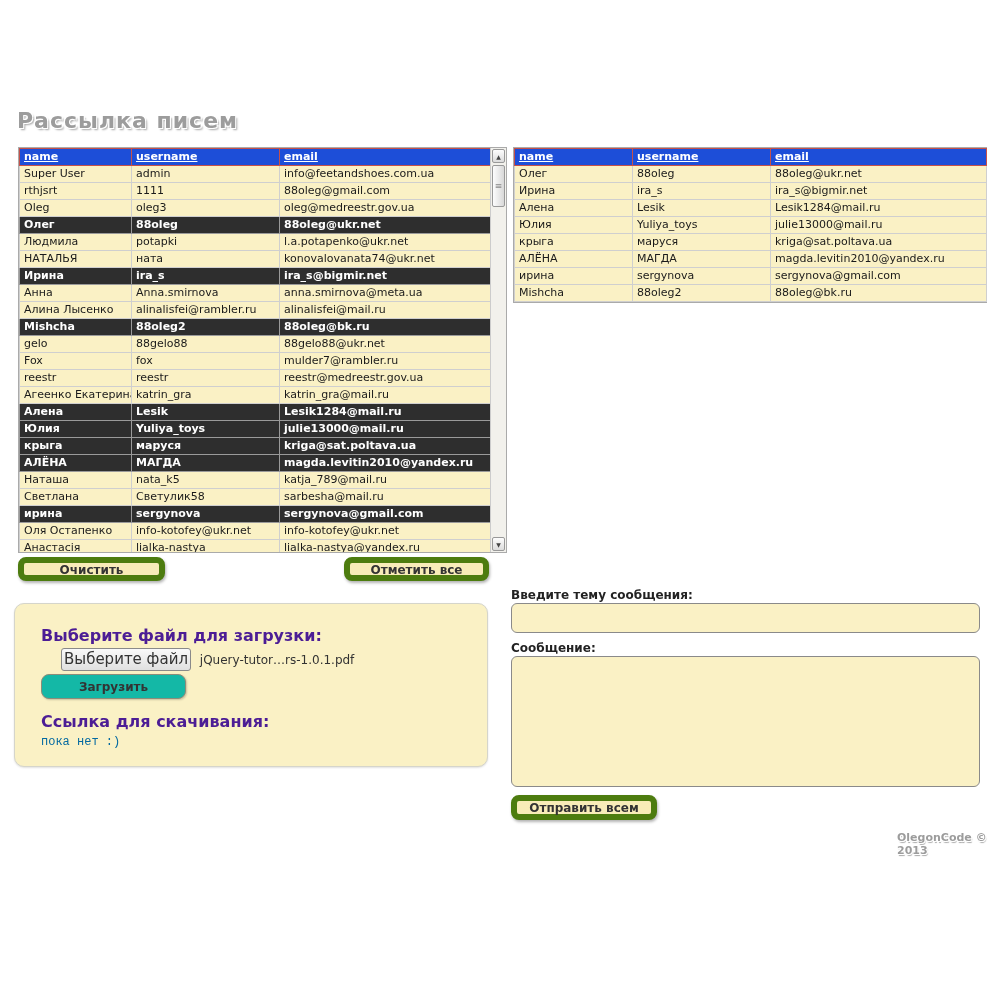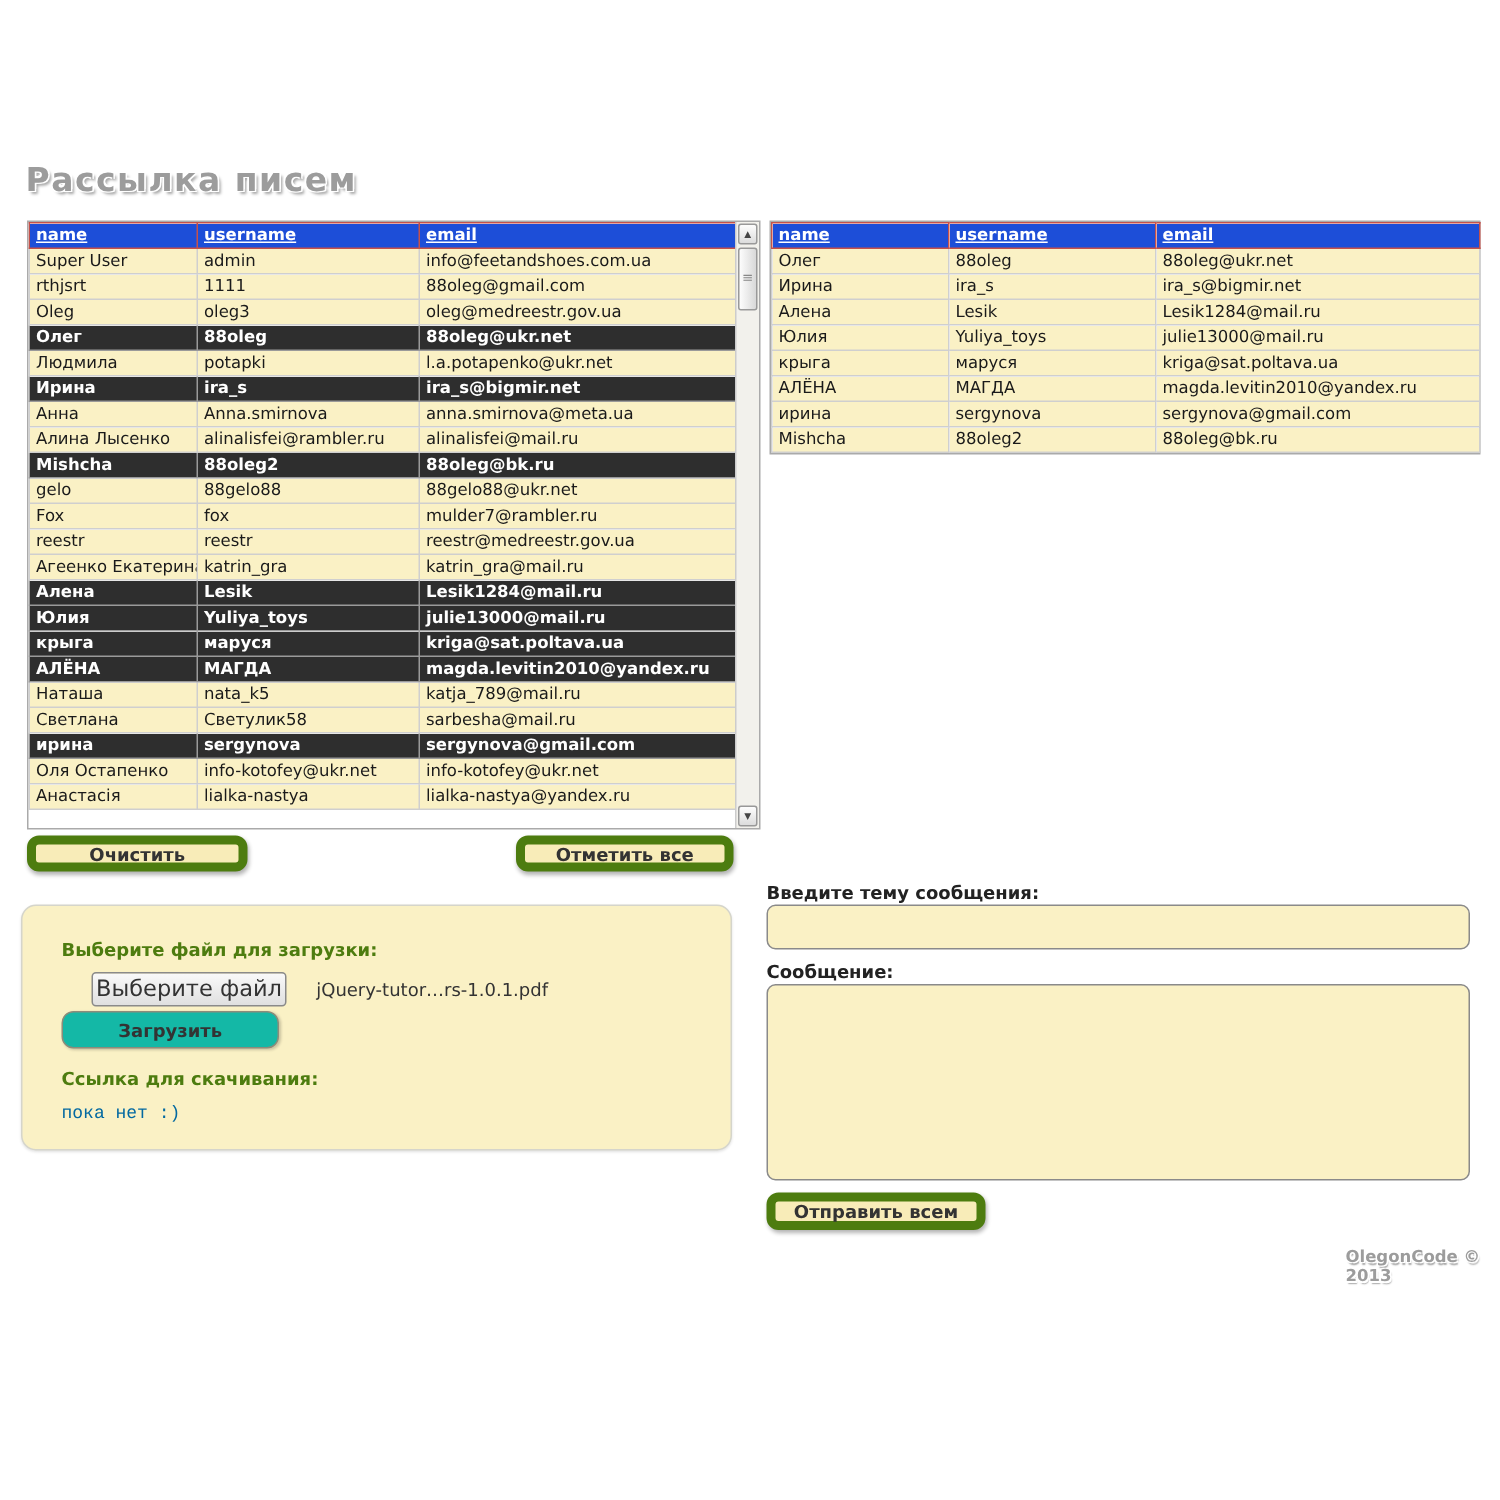--- a/index.html
+++ b/index.html
@@ -89,31 +89,31 @@
   .btn-clear   { left: 18px;  top: 557px; width: 147px; height: 24px; }
   .btn-mark    { left: 344px; top: 557px; width: 145px; height: 24px; }
   .btn-send    { left: 511px; top: 795px; width: 146px; height: 25px; }
 
   
   .upload-panel {
     position: absolute; left: 14px; top: 603px; width: 474px; height: 164px;
     background: #faf1c5; border: 1px solid #d5d5cb; border-radius: 10px;
     box-shadow: 0 1px 2px rgba(0,0,0,.12);
   }
-  .upload-panel .lbl { position: absolute; left: 26px; font-size: 12px; font-weight: bold; color: #4d7c0f; }
+  .upload-panel .lbl { position: absolute; left: 26px; font-size: 16px; font-weight: bold; color: #4c1d95; }
   .lbl-choose { top: 22px; }
   .file-row { position: absolute; left: 26px; top: 44px; font-size: 12px; color: #333; white-space: nowrap; }
   .file-btn {
     display: inline-block; background: linear-gradient(#f9f9f9, #e0e0e0);
     border: 1px solid #8a8a8a; border-radius: 3px;
     font-size: 15px; color: #333; padding: 1px 2px 2px; cursor: pointer;
     vertical-align: middle;
     margin-left: 20px;
   }
-  .file-name { margin-left: 16px; vertical-align: middle; }
+  .file-name { margin-left: 5px; vertical-align: middle; }
   .btn-upload {
     position: absolute; left: 26px; top: 70px; width: 145px; height: 25px;
     background: #14b8a6; border: 1px solid #8c8c7a; border-radius: 8px;
     font-family: inherit; font-size: 12px; font-weight: bold; color: #333;
     cursor: pointer; box-shadow: 1px 1px 2px rgba(0,0,0,.2);
   }
   .lbl-download { top: 108px; }
   .download-value { position: absolute; left: 26px; top: 131px; font-size: 12px; color: #0369a1; font-family: Liberation Mono, monospace; }
 
   
@@ -180,20 +180,25 @@
             </tr>
             <tr class="selected">
               <td>Олег</td>
               <td>88oleg</td>
               <td>88oleg@ukr.net</td>
             </tr>
             <tr>
               <td>Людмила</td>
               <td>potapki</td>
               <td>l.a.potapenko@ukr.net</td>
+            </tr>
+            <tr>
+              <td>НАТАЛЬЯ</td>
+              <td>ната</td>
+              <td>konovalovanata74@ukr.net</td>
             </tr>
             <tr class="selected">
               <td>Ирина</td>
               <td>ira_s</td>
               <td>ira_s@bigmir.net</td>
             </tr>
             <tr>
               <td>Анна</td>
               <td>Anna.smirnova</td>
               <td>anna.smirnova@meta.ua</td>

